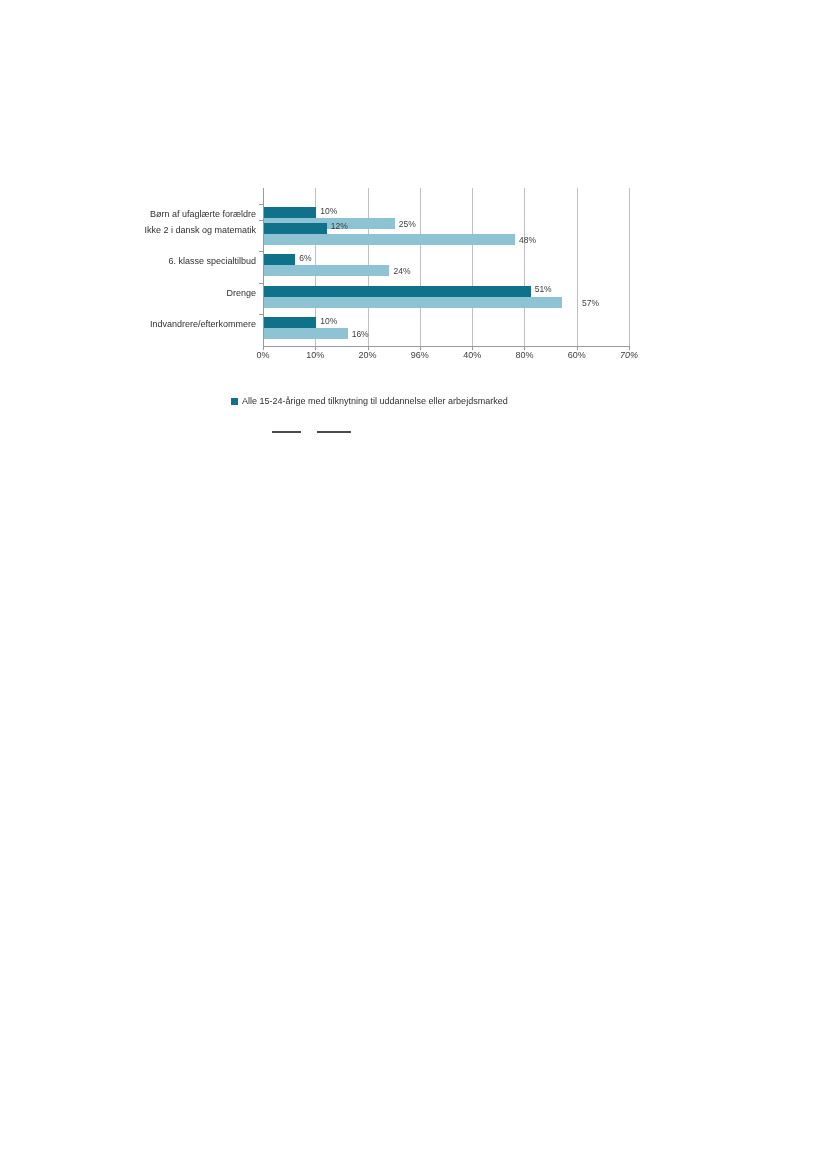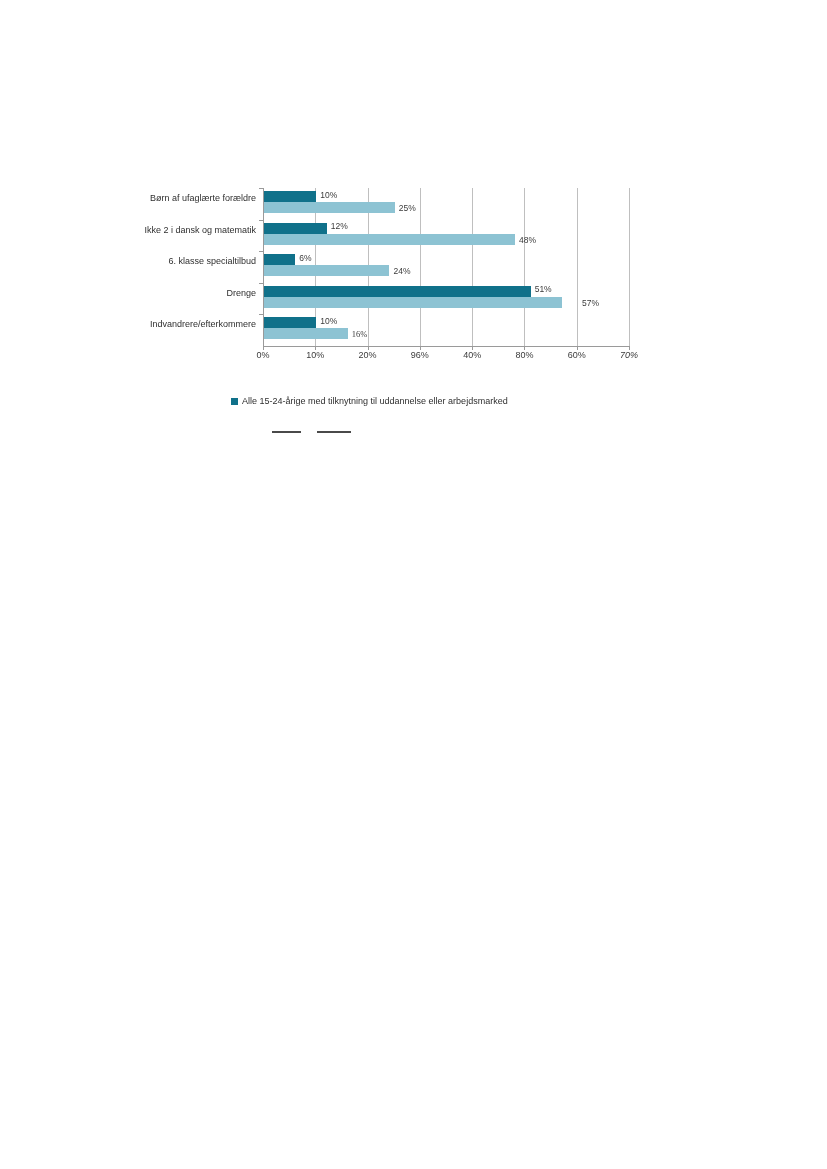--- a/index.html
+++ b/index.html
@@ -180,21 +180,21 @@
         <div class="xtick-mark" style="left: 0px;"></div>
         <div class="xtick-mark" style="left: 52.2857px;"></div>
         <div class="xtick-mark" style="left: 104.571px;"></div>
         <div class="xtick-mark" style="left: 156.857px;"></div>
         <div class="xtick-mark" style="left: 209.143px;"></div>
         <div class="xtick-mark" style="left: 261.429px;"></div>
         <div class="xtick-mark" style="left: 313.714px;"></div>
         <div class="xtick-mark" style="left: 366px;"></div>
       </div>
     <div id="bars">
-        <div class="cat-row" style="top: 0px; height: 31.6px; padding-left: 40px;">
+        <div class="cat-row" style="top: 16px; height: 31.6px; padding-left: 40px;">
           <div class="tick-mark" style="top: 0px;"></div>
           <div class="cat-label">Børn af ufaglærte forældre</div>
           <div class="bar series-a" style="width: 52.2857px; background: rgb(16, 113, 138);"></div>
           <div class="bar-label series-a" style="left: 57.2857px;">10%</div>
           <div class="bar series-b" style="width: 130.714px; background: rgb(141, 195, 211);"></div>
           <div class="bar-label series-b" style="left: 135.714px;">25%</div>
         </div>
         <div class="cat-row" style="top: 31.6px; height: 31.6px;">
           <div class="tick-mark" style="top: 0px;"></div>
           <div class="cat-label">Ikke 2 i dansk og matematik</div>
@@ -218,21 +218,21 @@
           <div class="bar-label series-a" style="left: 271.657px;">51%</div>
           <div class="bar series-b" style="width: 298.029px; background: rgb(141, 195, 211);"></div>
           <div class="bar-label series-b" style="left: 295px; margin-left: 24px;">57%</div>
         </div>
         <div class="cat-row" style="top: 126.4px; height: 31.6px;">
           <div class="tick-mark" style="top: 0px;"></div>
           <div class="cat-label">Indvandrere/efterkommere</div>
           <div class="bar series-a" style="width: 52.2857px; background: rgb(16, 113, 138);"></div>
           <div class="bar-label series-a" style="left: 57.2857px;">10%</div>
           <div class="bar series-b" style="width: 83.6571px; background: rgb(141, 195, 211);"></div>
-          <div class="bar-label series-b" style="left: 88.6571px; font-family: Liberation Serif, serif;">16%</div>
+          <div class="bar-label series-b" style="left: 88.6571px;">16%</div>
         </div>
       </div>
     <div id="xticklabels">
         <div class="xtick-label" style="left: 0px;">0%</div>
         <div class="xtick-label" style="left: 52.2857px;">10%</div>
         <div class="xtick-label" style="left: 104.571px;">20%</div>
         <div class="xtick-label" style="left: 156.857px;">96%</div>
         <div class="xtick-label" style="left: 209.143px;">40%</div>
         <div class="xtick-label" style="left: 261.429px;">80%</div>
         <div class="xtick-label" style="left: 313.714px;">60%</div>

